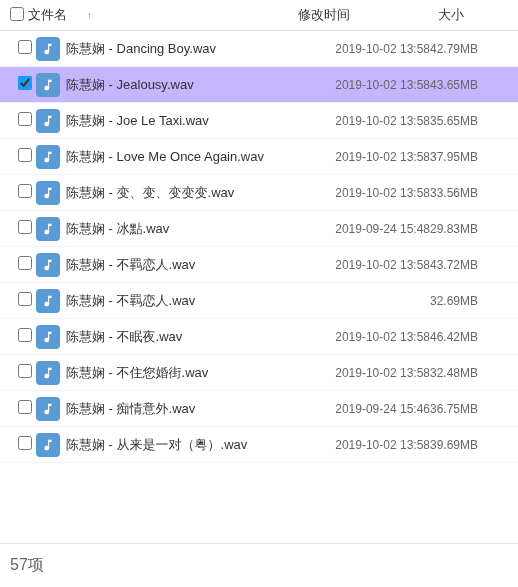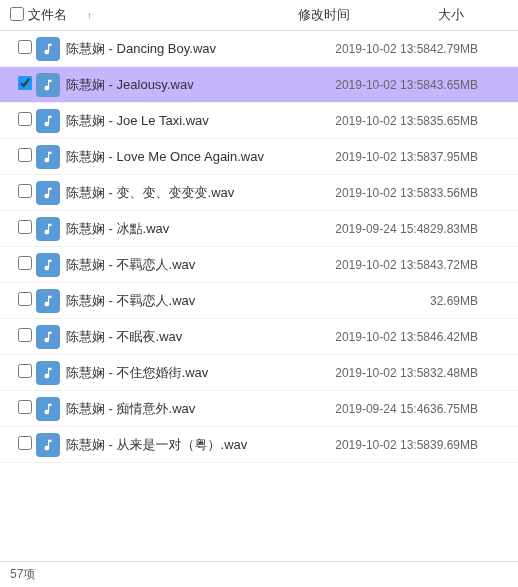--- a/index.html
+++ b/index.html
@@ -111,24 +111,24 @@
       flex-shrink: 0;
     }
     .row-size {
       width: 70px;
       color: #666;
       font-size: 12px;
       text-align: left;
       flex-shrink: 0;
     }
     .footer {
-      padding: 4px 10px;
+      padding: 11px 10px;
       border-top: 1px solid #e0e0e0;
       color: #666;
-      font-size: 12px;
+      font-size: 16px;
       background: #fff;
       flex-shrink: 0;
     }
     input[type="checkbox"] {
       width: 14px;
       height: 14px;
       cursor: pointer;
       accent-color: #1a9bfc;
     }
   </style>

